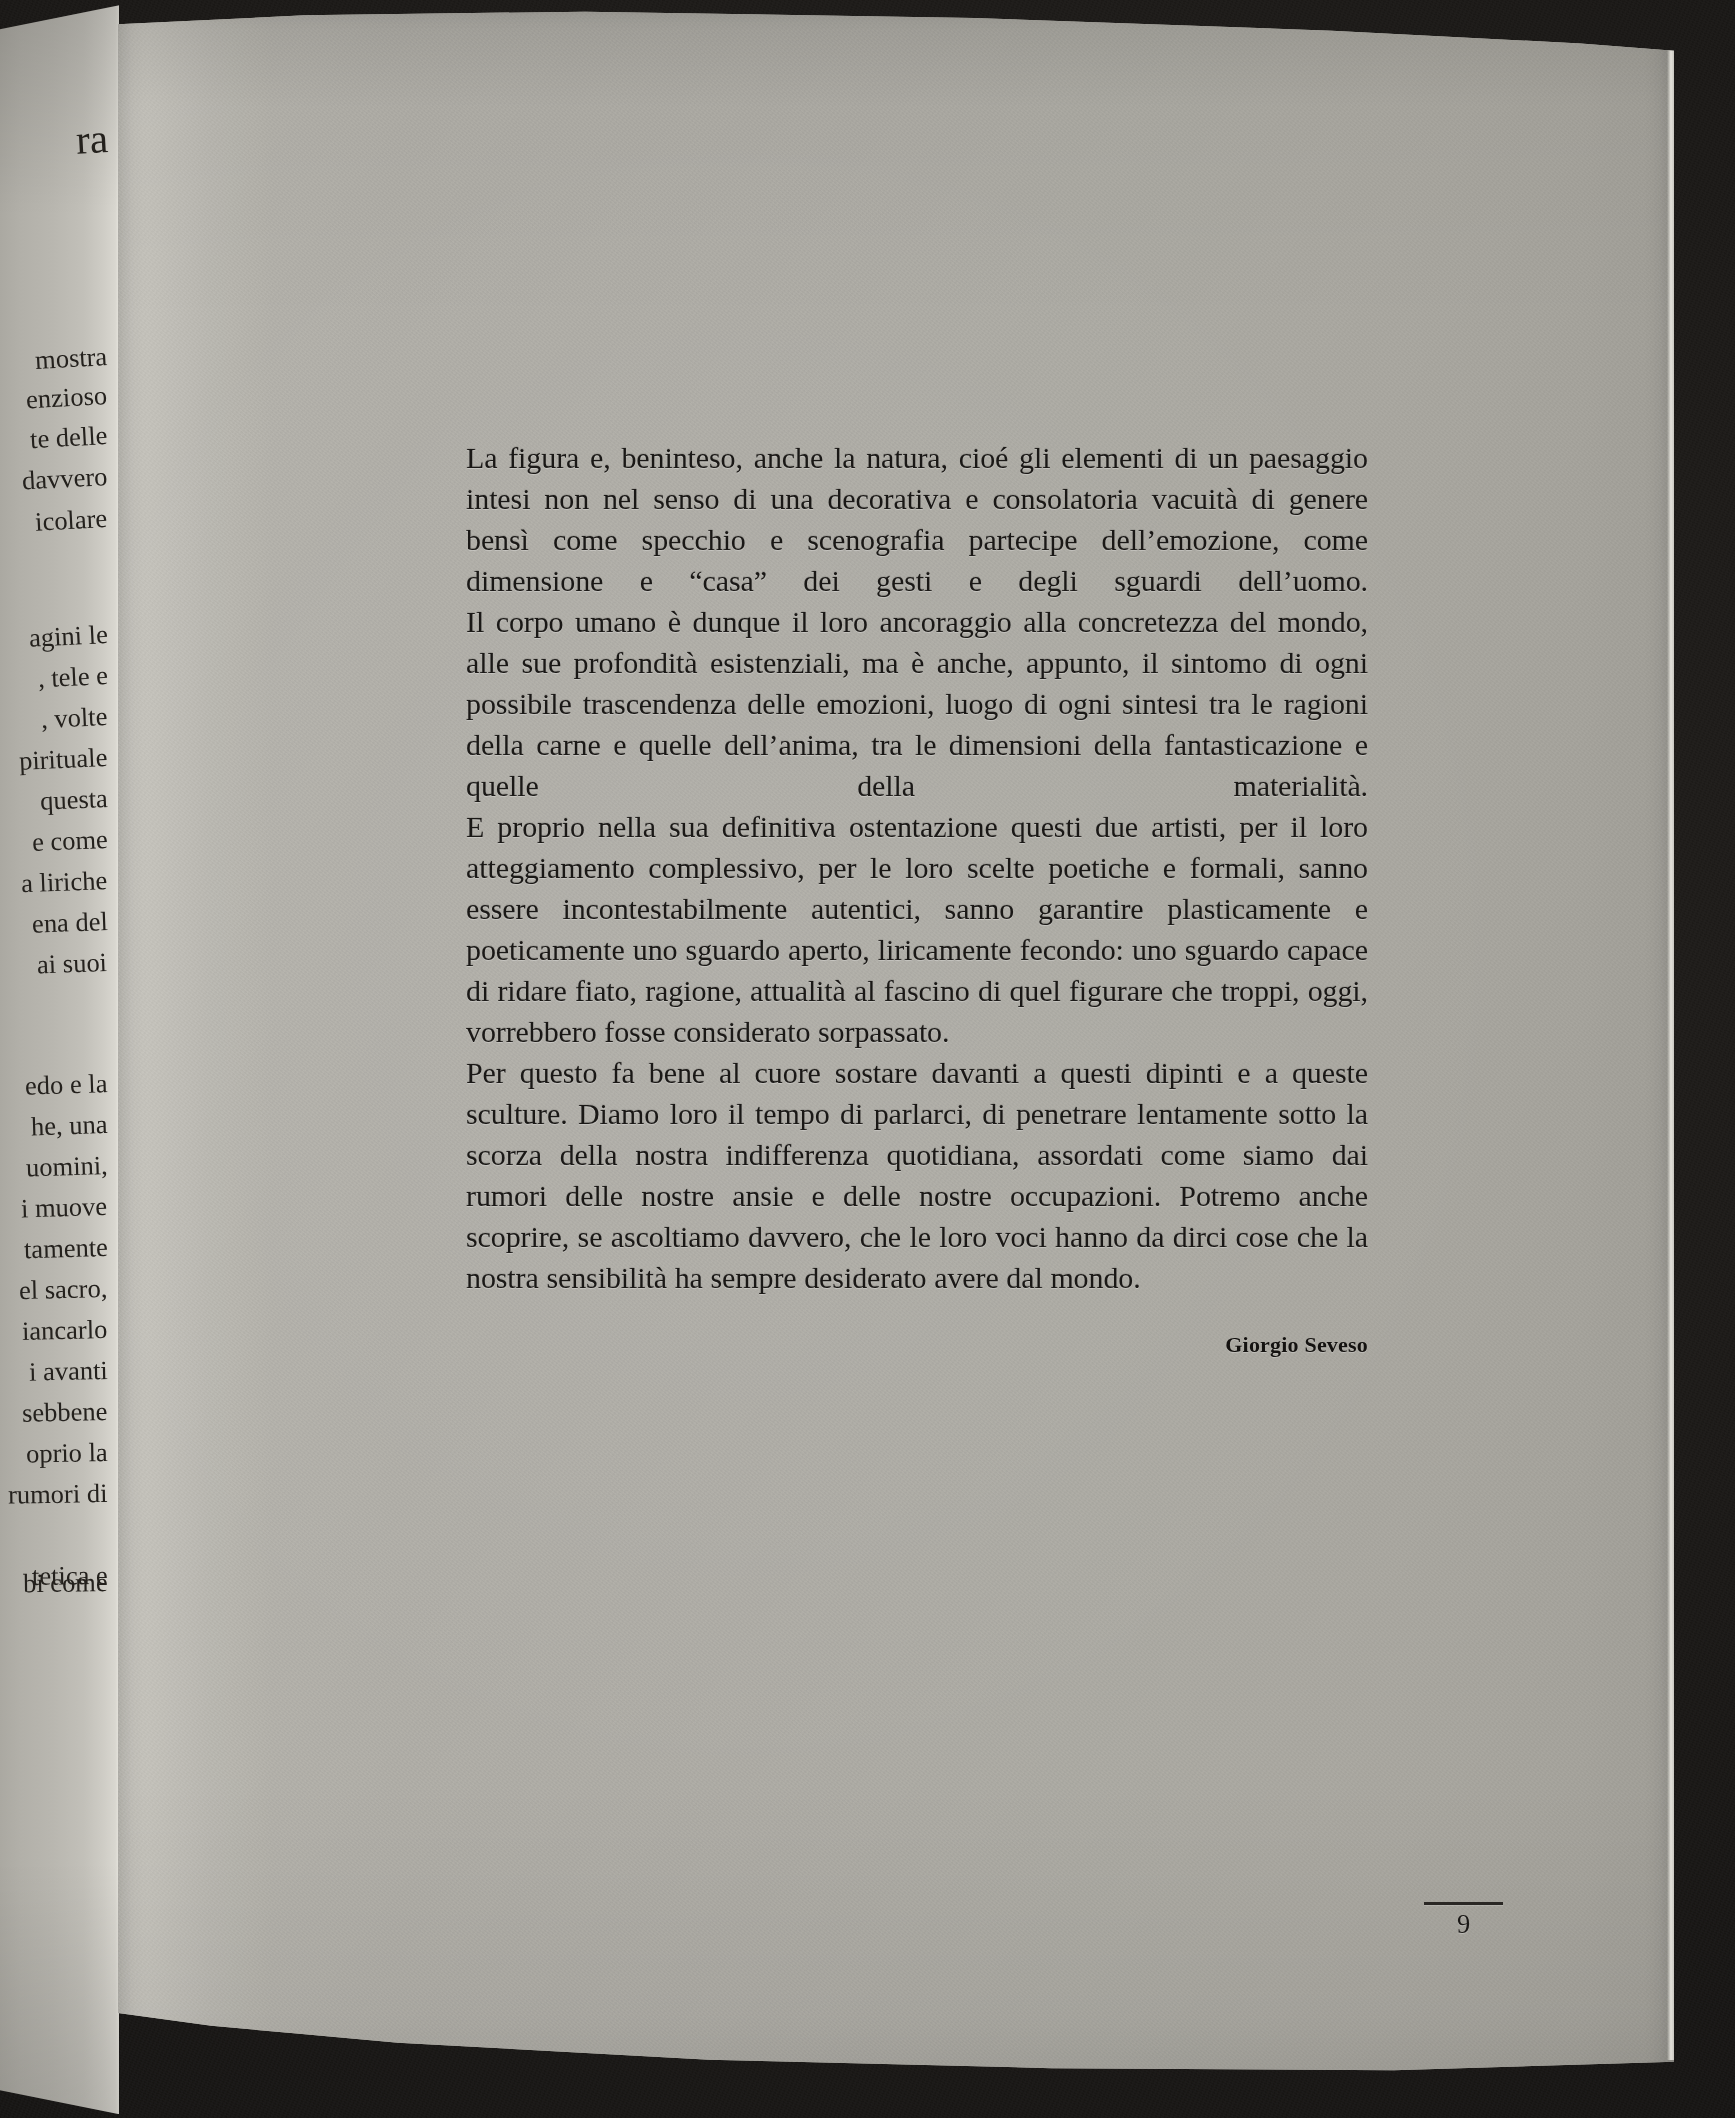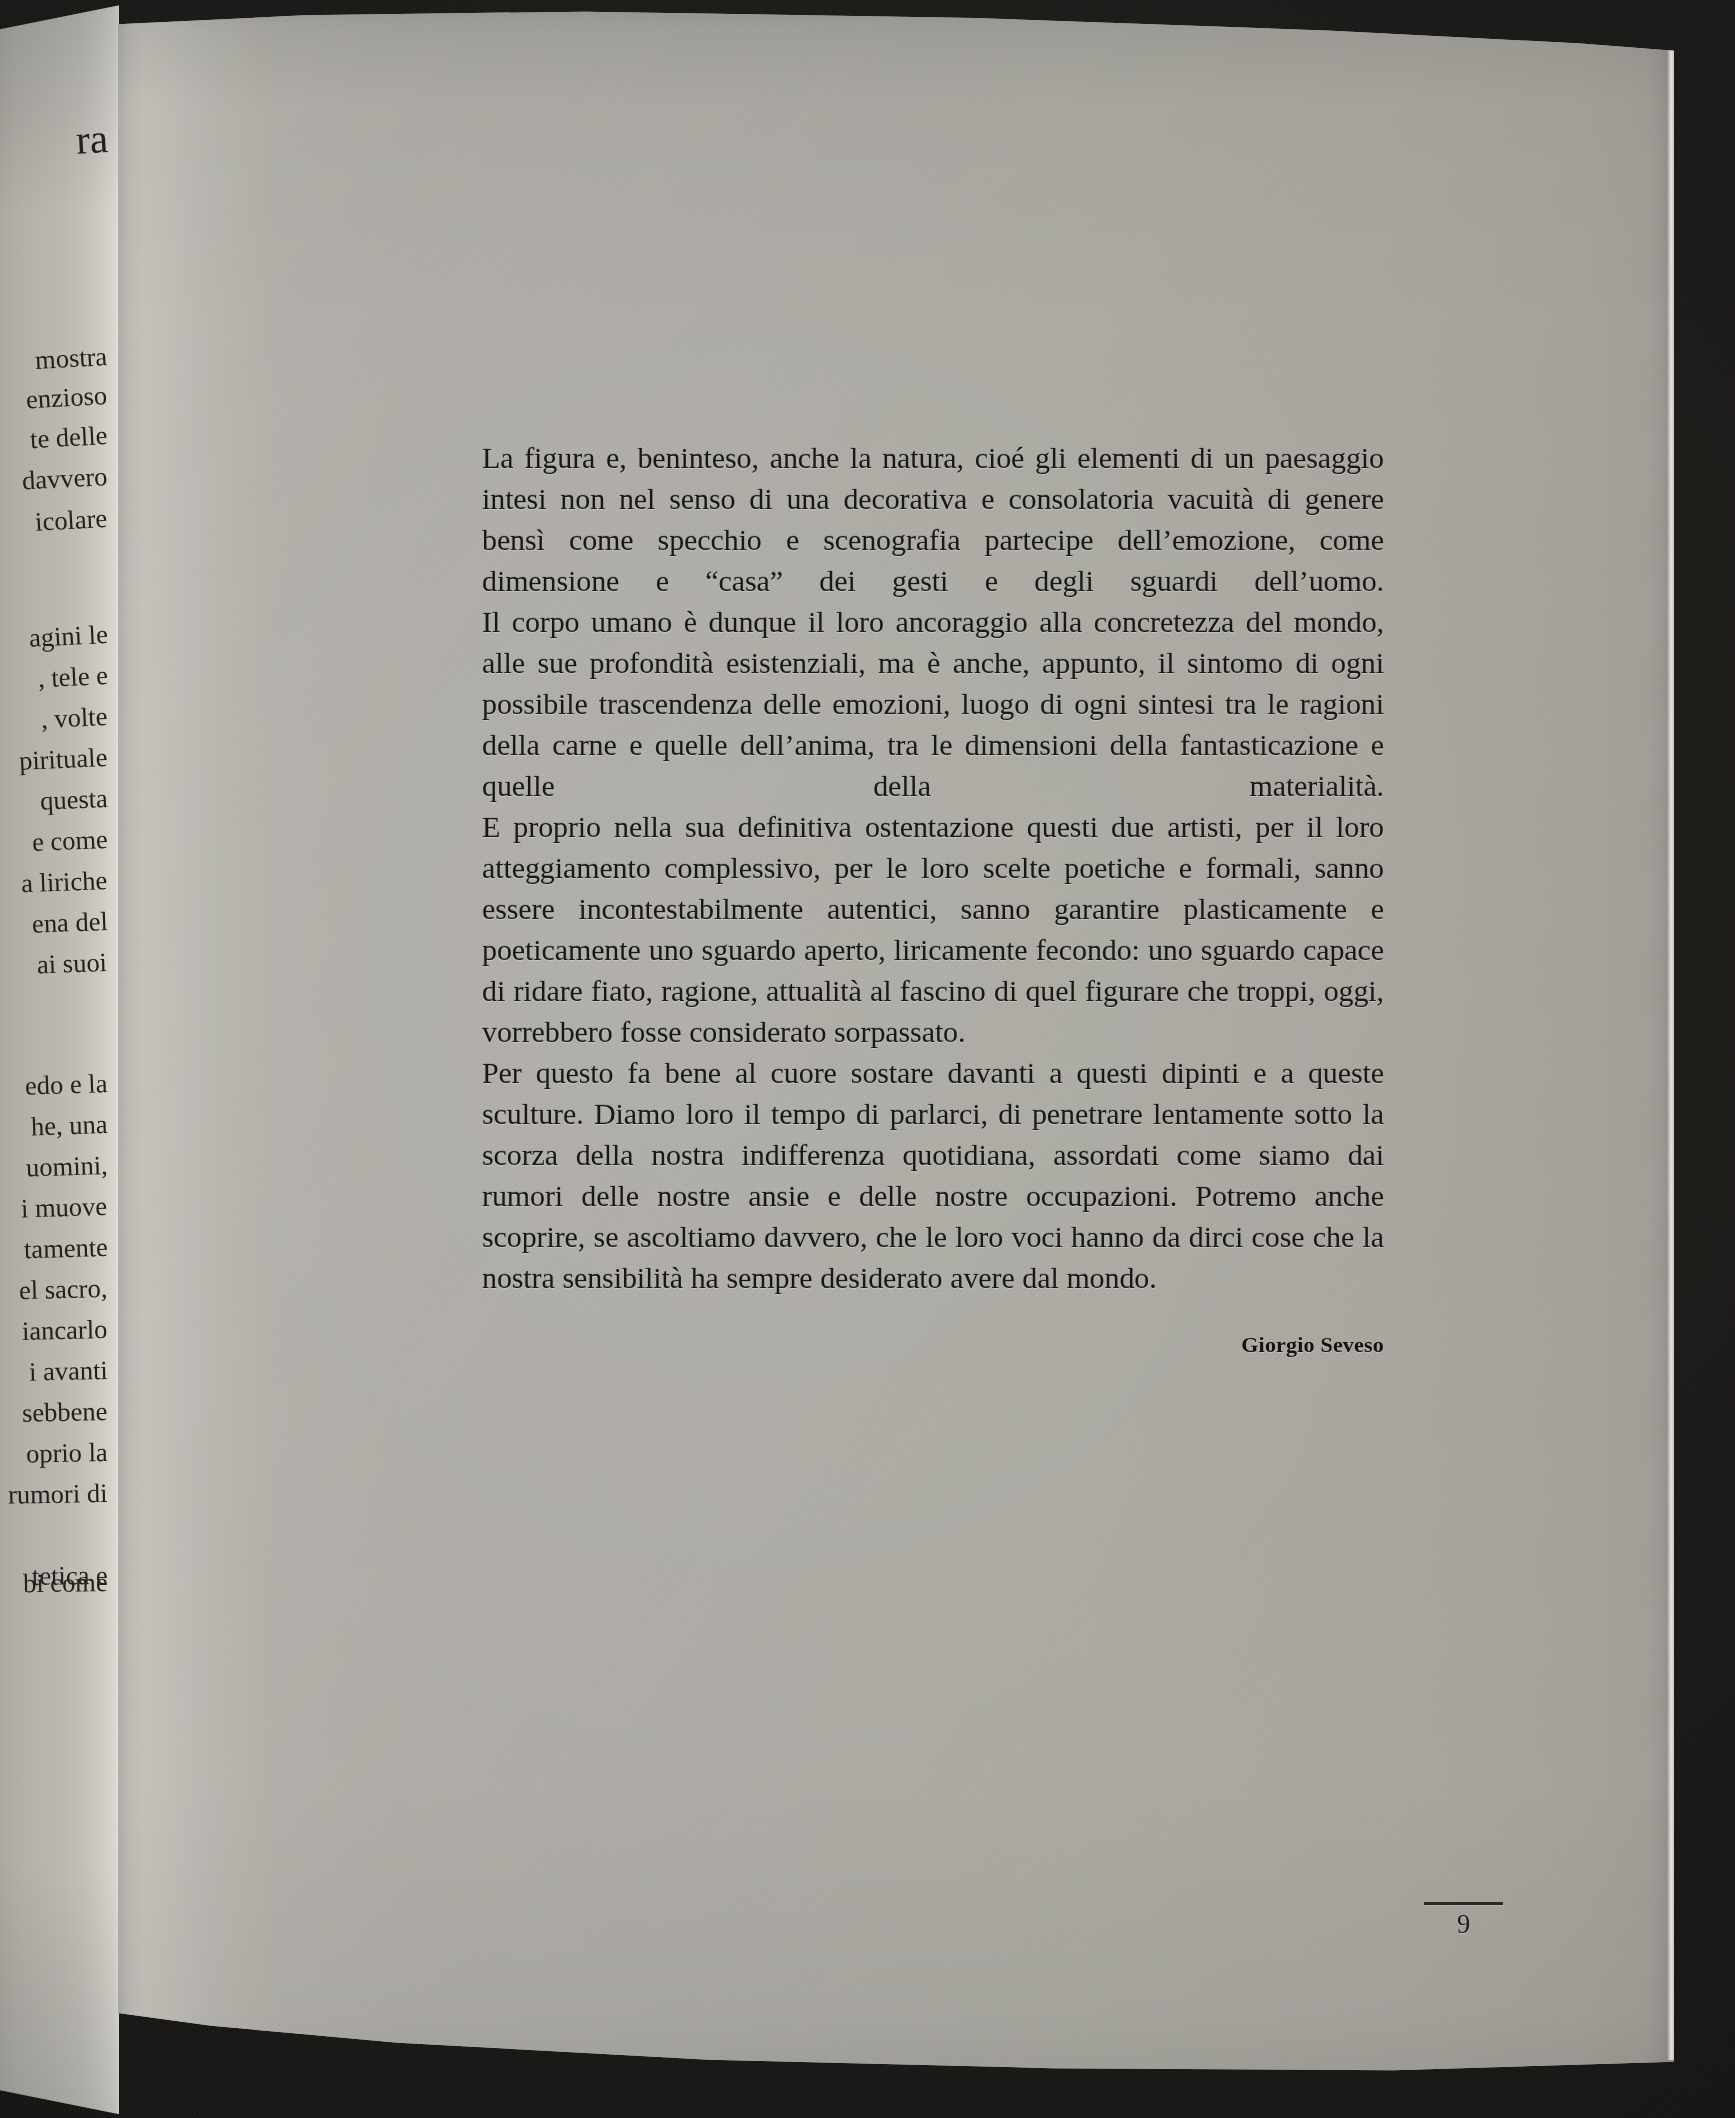--- a/index.html
+++ b/index.html
@@ -149,21 +149,21 @@
     bottom: 2.8%;
     width: 7.3px;
     background: linear-gradient(90deg, rgba(255,255,255,0) 0%, #e9e7e0 55%, #cbc9c2 100%);
     opacity: .95;
     pointer-events: none;
   }
 
   
   #textblock {
     position: absolute;
-    left: 364px;
+    left: 348px;
     top: 437px;
     width: 902px;
     color: #1a1816;
   }
   #textblock p {
     margin: 0;
     text-align: justify;
     text-align-last: left;
     font-size: 30px;
     line-height: 41px;

